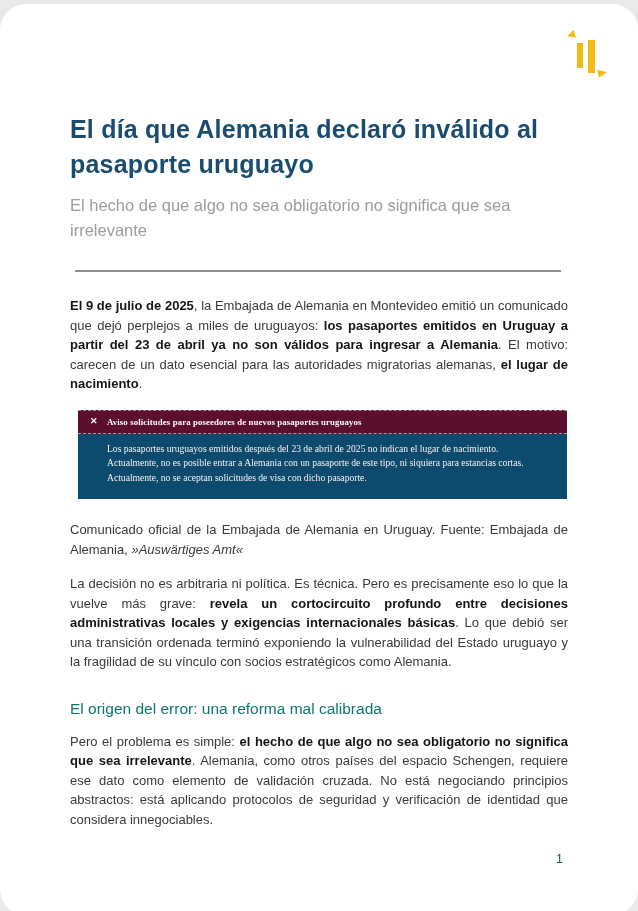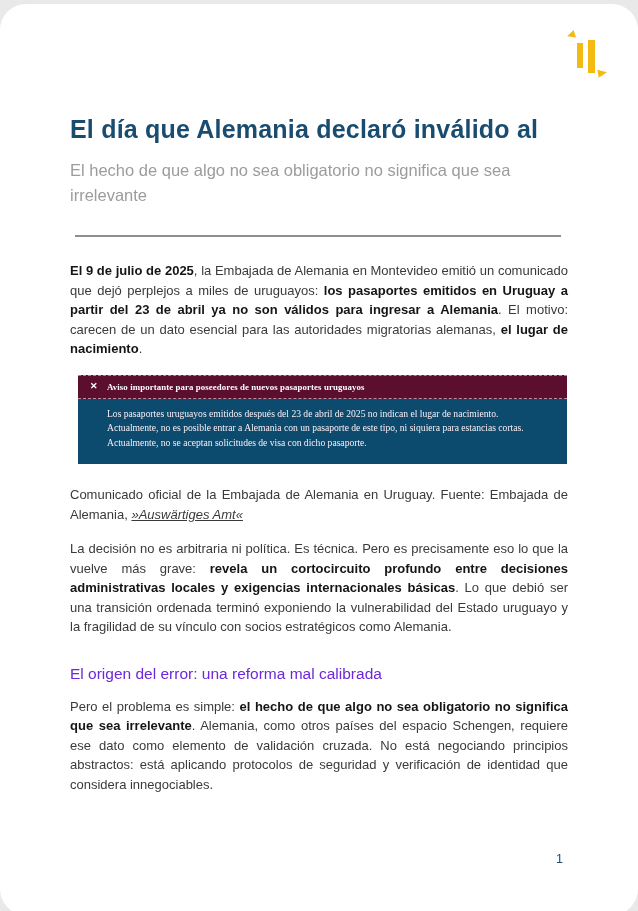--- a/index.html
+++ b/index.html
@@ -42,21 +42,21 @@
   }
   .divider {
     margin-top:27px; margin-left:5px; width:486px;
     border:none; border-top:2px solid #8F8F8F; height:0;
   }
   p.body {
     font-size:13px; line-height:19.5px;
     color:#3A3A3A; text-align:justify;
   }
   p.body span.b { font-weight:700; color:#151515; }
-  p.body span.i { font-style:italic;text-decoration:underline; }
+  p.body span.i { font-style:italic; }
   .p-intro    { margin-top:24px; }
   .p-caption  { margin-top:21px; text-align:left; }
   .p-analysis { margin-top:15px; }
   .p-reform   { margin-top:13px; }
   .p-problem  { margin-top:13px; }
   
   .alert { margin-top:16px; margin-left:8px; width:489px; font-family:"Liberation Serif", serif; }
   .alert-header {
     background:#5B0E2D; color:#ffffff;
     position:relative;
@@ -72,21 +72,21 @@
   }
   .alert-body {
     background:#0c4a6e; color:#FBEFF4;
     padding:8px 26px 14px 29px;
     font-size:9.6px; line-height:14.6px;
   }
   
   h2.section-heading {
     margin-top:26px;
     font-size:15.5px; line-height:21px; font-weight:400;
-    color:#6d28d9;
+    color:#0f766e;
   }
   
   .page-number {
     position:absolute; left:556px; top:848px;
     font-size:12.5px; color:#1A4C70;
   }
 </style>
 </head>
 <body>
 
@@ -96,32 +96,33 @@
     <div class="tri-top"></div>
     <div class="bar-left"></div>
     <div class="bar-right"></div>
     <div class="tri-bottom"></div>
   </div>
 
   <div class="content">
 
     <h1 class="title">
       <span>El día que Alemania declaró inválido al</span>
+      <span>pasaporte uruguayo</span>
     </h1>
 
     <p class="subtitle">El hecho de que algo no sea obligatorio no significa que sea irrelevante</p>
 
     <hr class="divider">
 
     <p class="body p-intro"><span class="b">El 9 de julio de 2025</span><span>, la Embajada de Alemania en Montevideo emitió un comunicado que dejó perplejos a miles de uruguayos: </span><span class="b">los pasaportes emitidos en Uruguay a partir del 23 de abril ya no son válidos para ingresar a Alemania</span><span>. El motivo: carecen de un dato esencial para las autoridades migratorias alemanas, </span><span class="b">el lugar de nacimiento</span><span>.</span></p>
 
     <div class="alert">
       <div class="alert-header">
         <span class="x-icon">✕</span>
-        <span>Aviso importante para poseedores de nuevos pasaportes uruguayos</span>
+        <span>Aviso solicitudes para poseedores de nuevos pasaportes uruguayos</span>
       </div>
       <div class="alert-body">Los pasaportes uruguayos emitidos después del 23 de abril de 2025 no indican el lugar de nacimiento. Actualmente, no es posible entrar a Alemania con un pasaporte de este tipo, ni siquiera para estancias cortas. Actualmente, no se aceptan solicitudes de visa con dicho pasaporte.</div>
     </div>
 
     <p class="body p-caption"><span>Comunicado oficial de la Embajada de Alemania en Uruguay. Fuente: Embajada de Alemania, </span><span class="i">»Auswärtiges Amt«</span></p>
 
     <p class="body p-analysis"><span>La decisión no es arbitraria ni política. Es técnica. Pero es precisamente eso lo que la vuelve más grave: </span><span class="b">revela un cortocircuito profundo entre decisiones administrativas locales y exigencias internacionales básicas</span><span>. Lo que debió ser una transición ordenada terminó exponiendo la vulnerabilidad del Estado uruguayo y la fragilidad de su vínculo con socios estratégicos como Alemania.</span></p>
 
     <h2 class="section-heading">El origen del error: una reforma mal calibrada</h2>
 

